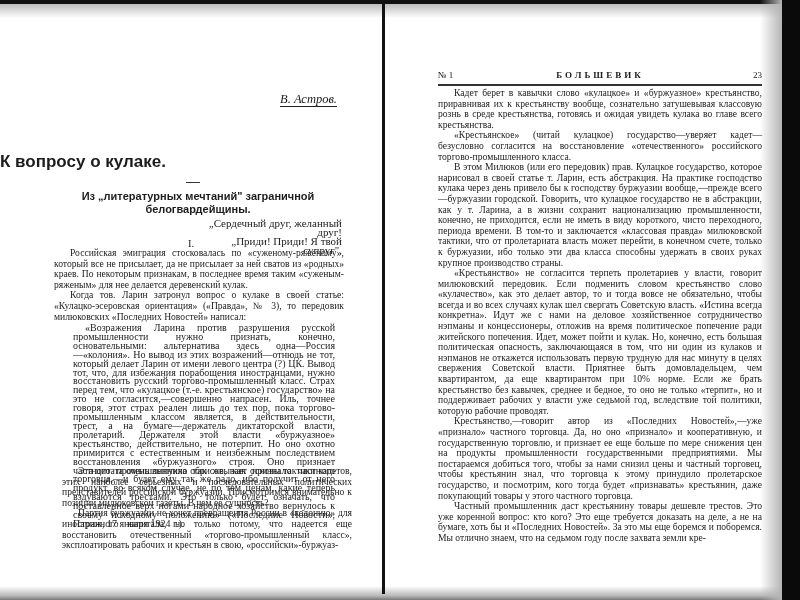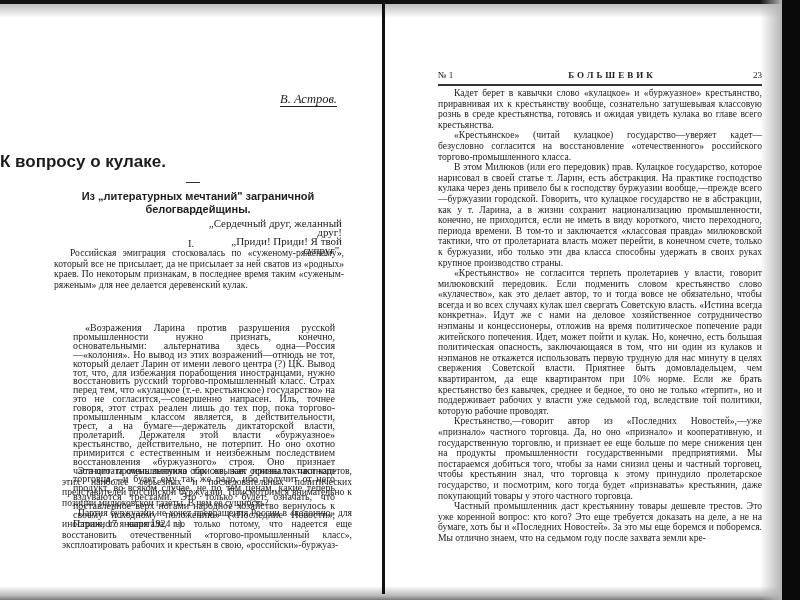--- a/index.html
+++ b/index.html
@@ -32,21 +32,21 @@
   .col { position:absolute; font-size:9.6px; line-height:10.6px; text-align:justify; }
   .col p { margin:0; text-indent:16px; }
   .col p.noindent { text-indent:0; }
   .left-body { left:54px; width:290px; top:248px; }
   .quote { position:absolute; left:73px; width:262px; top:324px; font-size:10px; line-height:8.9px; text-align:justify; }
   .quote p { margin:0; text-indent:12px; }
   .left-body2 { left:54px; width:290px; top:466px;margin-left:8px; }
 
   .run-head { position:absolute; left:52px; width:324px; top:70px; height:12px; font-size:9px; }
   .run-num { position:absolute; left:0; top:0; }
-  .run-title { position:absolute; left:0; width:324px; text-align:center; letter-spacing:3px; font-weight:bold; top:0;margin-left:12px; }
+  .run-title { position:absolute; left:0; width:324px; text-align:center; letter-spacing:3px; font-weight:bold; top:0; }
   .run-page { position:absolute; right:0; top:0; font-weight:normal; }
   .run-rule { position:absolute; left:52px; width:324px; top:84px; height:1.5px; background:#333; }
   .right-body { left:52px; width:324px; top:88px; }
 </style>
 </head>
 <body>
 
 <div class="scan-top"></div>
 <div class="scan-top-shade"></div>
 <div class="scan-bottom"></div>
@@ -60,20 +60,21 @@
   <div class="title-rule"></div>
   <div class="subtitle">Из „литературных мечтаний" заграничной белогвардейщины.</div>
   <div class="epigraph">
     <div>„Сердечный друг, желанный друг!</div>
     <div>„Приди! Приди! Я твой супруг".</div>
   </div>
   <div class="section-num">I.</div>
 
   <div class="col left-body">
     <p>Российская эмиграция стосковалась по «суженому-ряженому», который все не присылает, да не присылает за ней сватов из «родных» краев. По некоторым признакам, в последнее время таким «суженым-ряженым» для нее делается деревенский кулак.</p>
+    <p>Когда тов. Ларин затронул вопрос о кулаке в своей статье: «Кулацко-эсеровская ориентация» («Правда», № 3), то передовик милюковских «Последних Новостей» написал:</p>
   </div>
 
   <div class="quote">
     <p>«Возражения Ларина против разрушения русской промышленности нужно признать, конечно, основательными: альтернатива здесь одна—Россия—«колония». Но вывод из этих возражений—отнюдь не тот, который делает Ларин от имени левого центра (?) ЦК. Вывод тот, что, для избежания порабощения иностранцами, нужно восстановить русский торгово-промышленный класс. Страх перед тем, что «кулацкое (т.-е. крестьянское) государство» на это не согласится,—совершенно напрасен. Иль, точнее говоря, этот страх реален лишь до тех пор, пока торгово-промышленным классом является, в действительности, трест, а на бумаге—держатель диктаторской власти, пролетарий. Держателя этой власти «буржуазное» крестьянство, действительно, не потерпит. Но оно охотно примирится с естественным и неизбежным последствием восстановления «буржуазного» строя. Оно признает частного промышленника так же, как признало частного торговца,—и будет ему так же радо, ибо получит от него продукт, во всяком случае, не по тем ценам, какие теперь вздуваются трестами. Это только будет означать, что поставленное верх ногами народное хозяйство вернулось к своему исходному положению» («Последние Новости», Париж, 17 января 1924 г.).</p>
   </div>
 
   <div class="col left-body2">
     <p>Эта цитата очень выпукло обрисовывает основы тактики кадетов, этих наиболее серьезных и последовательных политических представителей российской буржуазии. Присмотримся внимательно к позиции милюковской газеты. В чем ее сущность?</p>
     <p>Партия буржуазии не хочет превращения России в «колонию» для иностранного капитала, но только потому, что надеется еще восстановить отечественный «торгово-промышленный класс», эксплоатировать рабочих и крестьян в свою, «российски»-буржуаз-</p>
   </div>

